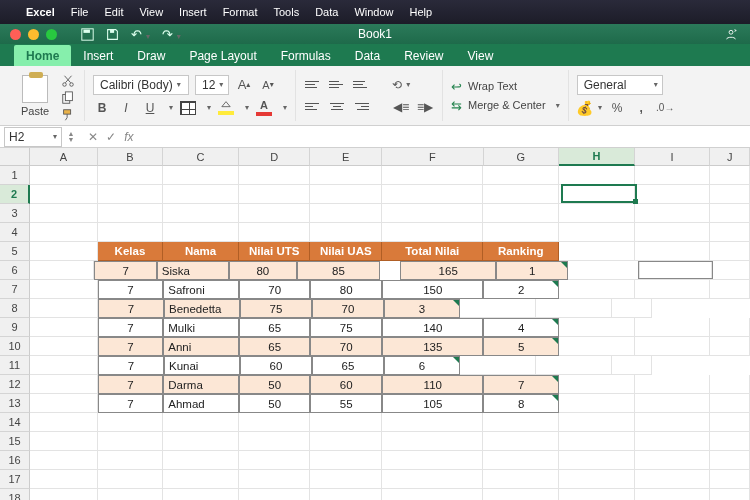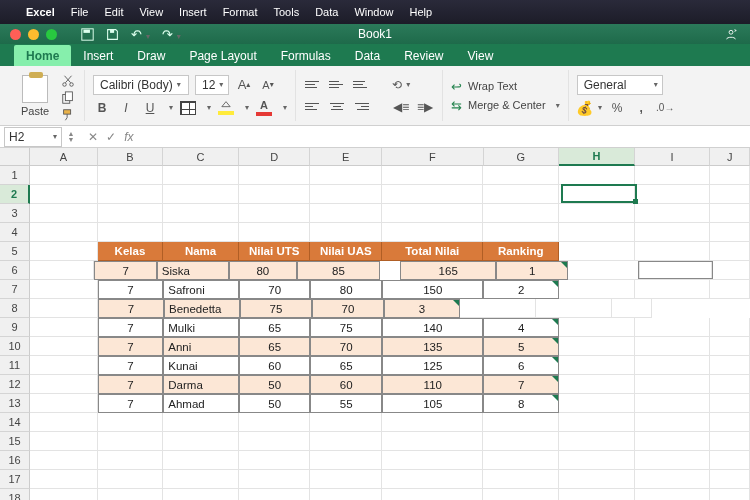--- a/index.html
+++ b/index.html
@@ -467,21 +467,20 @@
         <div class="cell" style="width: 76px;"></div>
         <div class="cell" style="width: 76px;"></div>
         <div class="cell" style="width: 40px;"></div>
       </div>
       <div class="row trow">
         <div class="cell" style="width: 68px;"></div>
         <div class="cell bcell center" style="width: 66px;">7</div>
         <div class="cell bcell left" style="width: 76px;">Kunai</div>
         <div class="cell bcell center" style="width: 72px;">60</div>
         <div class="cell bcell center" style="width: 72px;">65</div>
-        <div class="cell bcell center" style="width: 102px;">125</div>
         <div class="cell bcell center flag" style="width: 76px;">6</div>
         <div class="cell" style="width: 76px;"></div>
         <div class="cell" style="width: 76px;"></div>
         <div class="cell" style="width: 40px;"></div>
       </div>
       <div class="row trow">
         <div class="cell" style="width: 68px;"></div>
         <div class="cell bcell alt center" style="width: 66px;">7</div>
         <div class="cell bcell alt left" style="width: 76px;">Darma</div>
         <div class="cell bcell alt center" style="width: 72px;">50</div>

